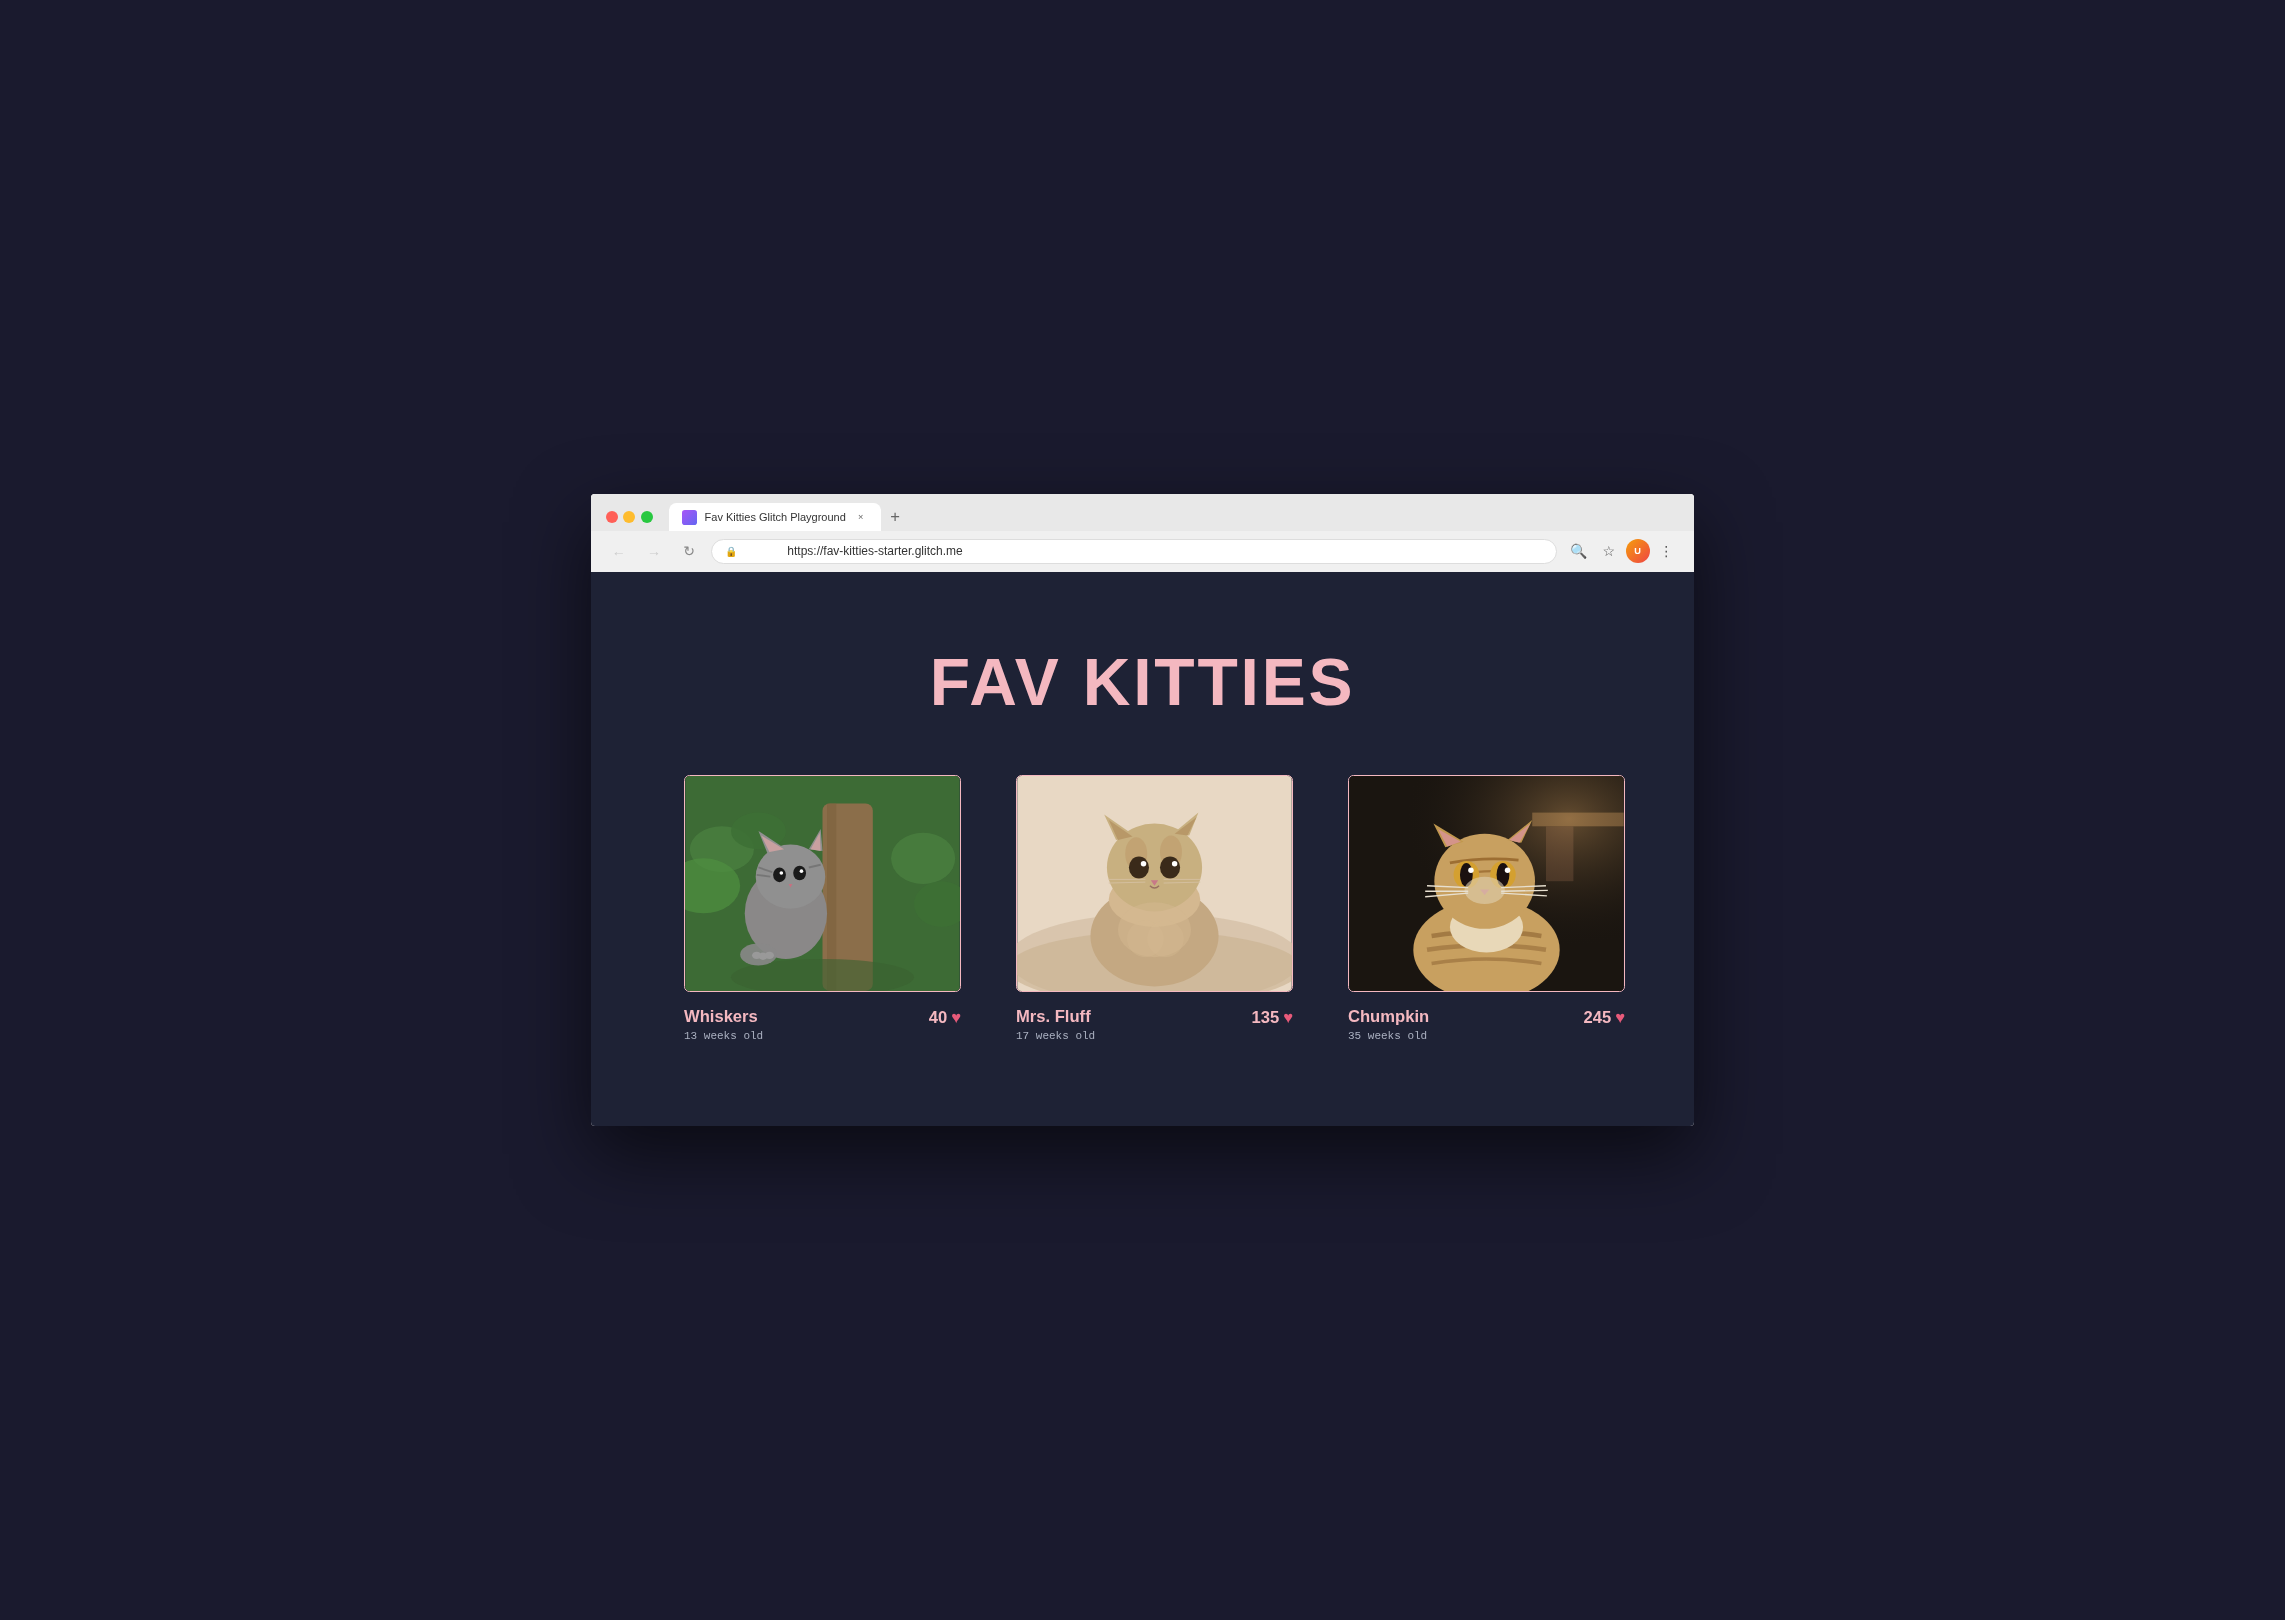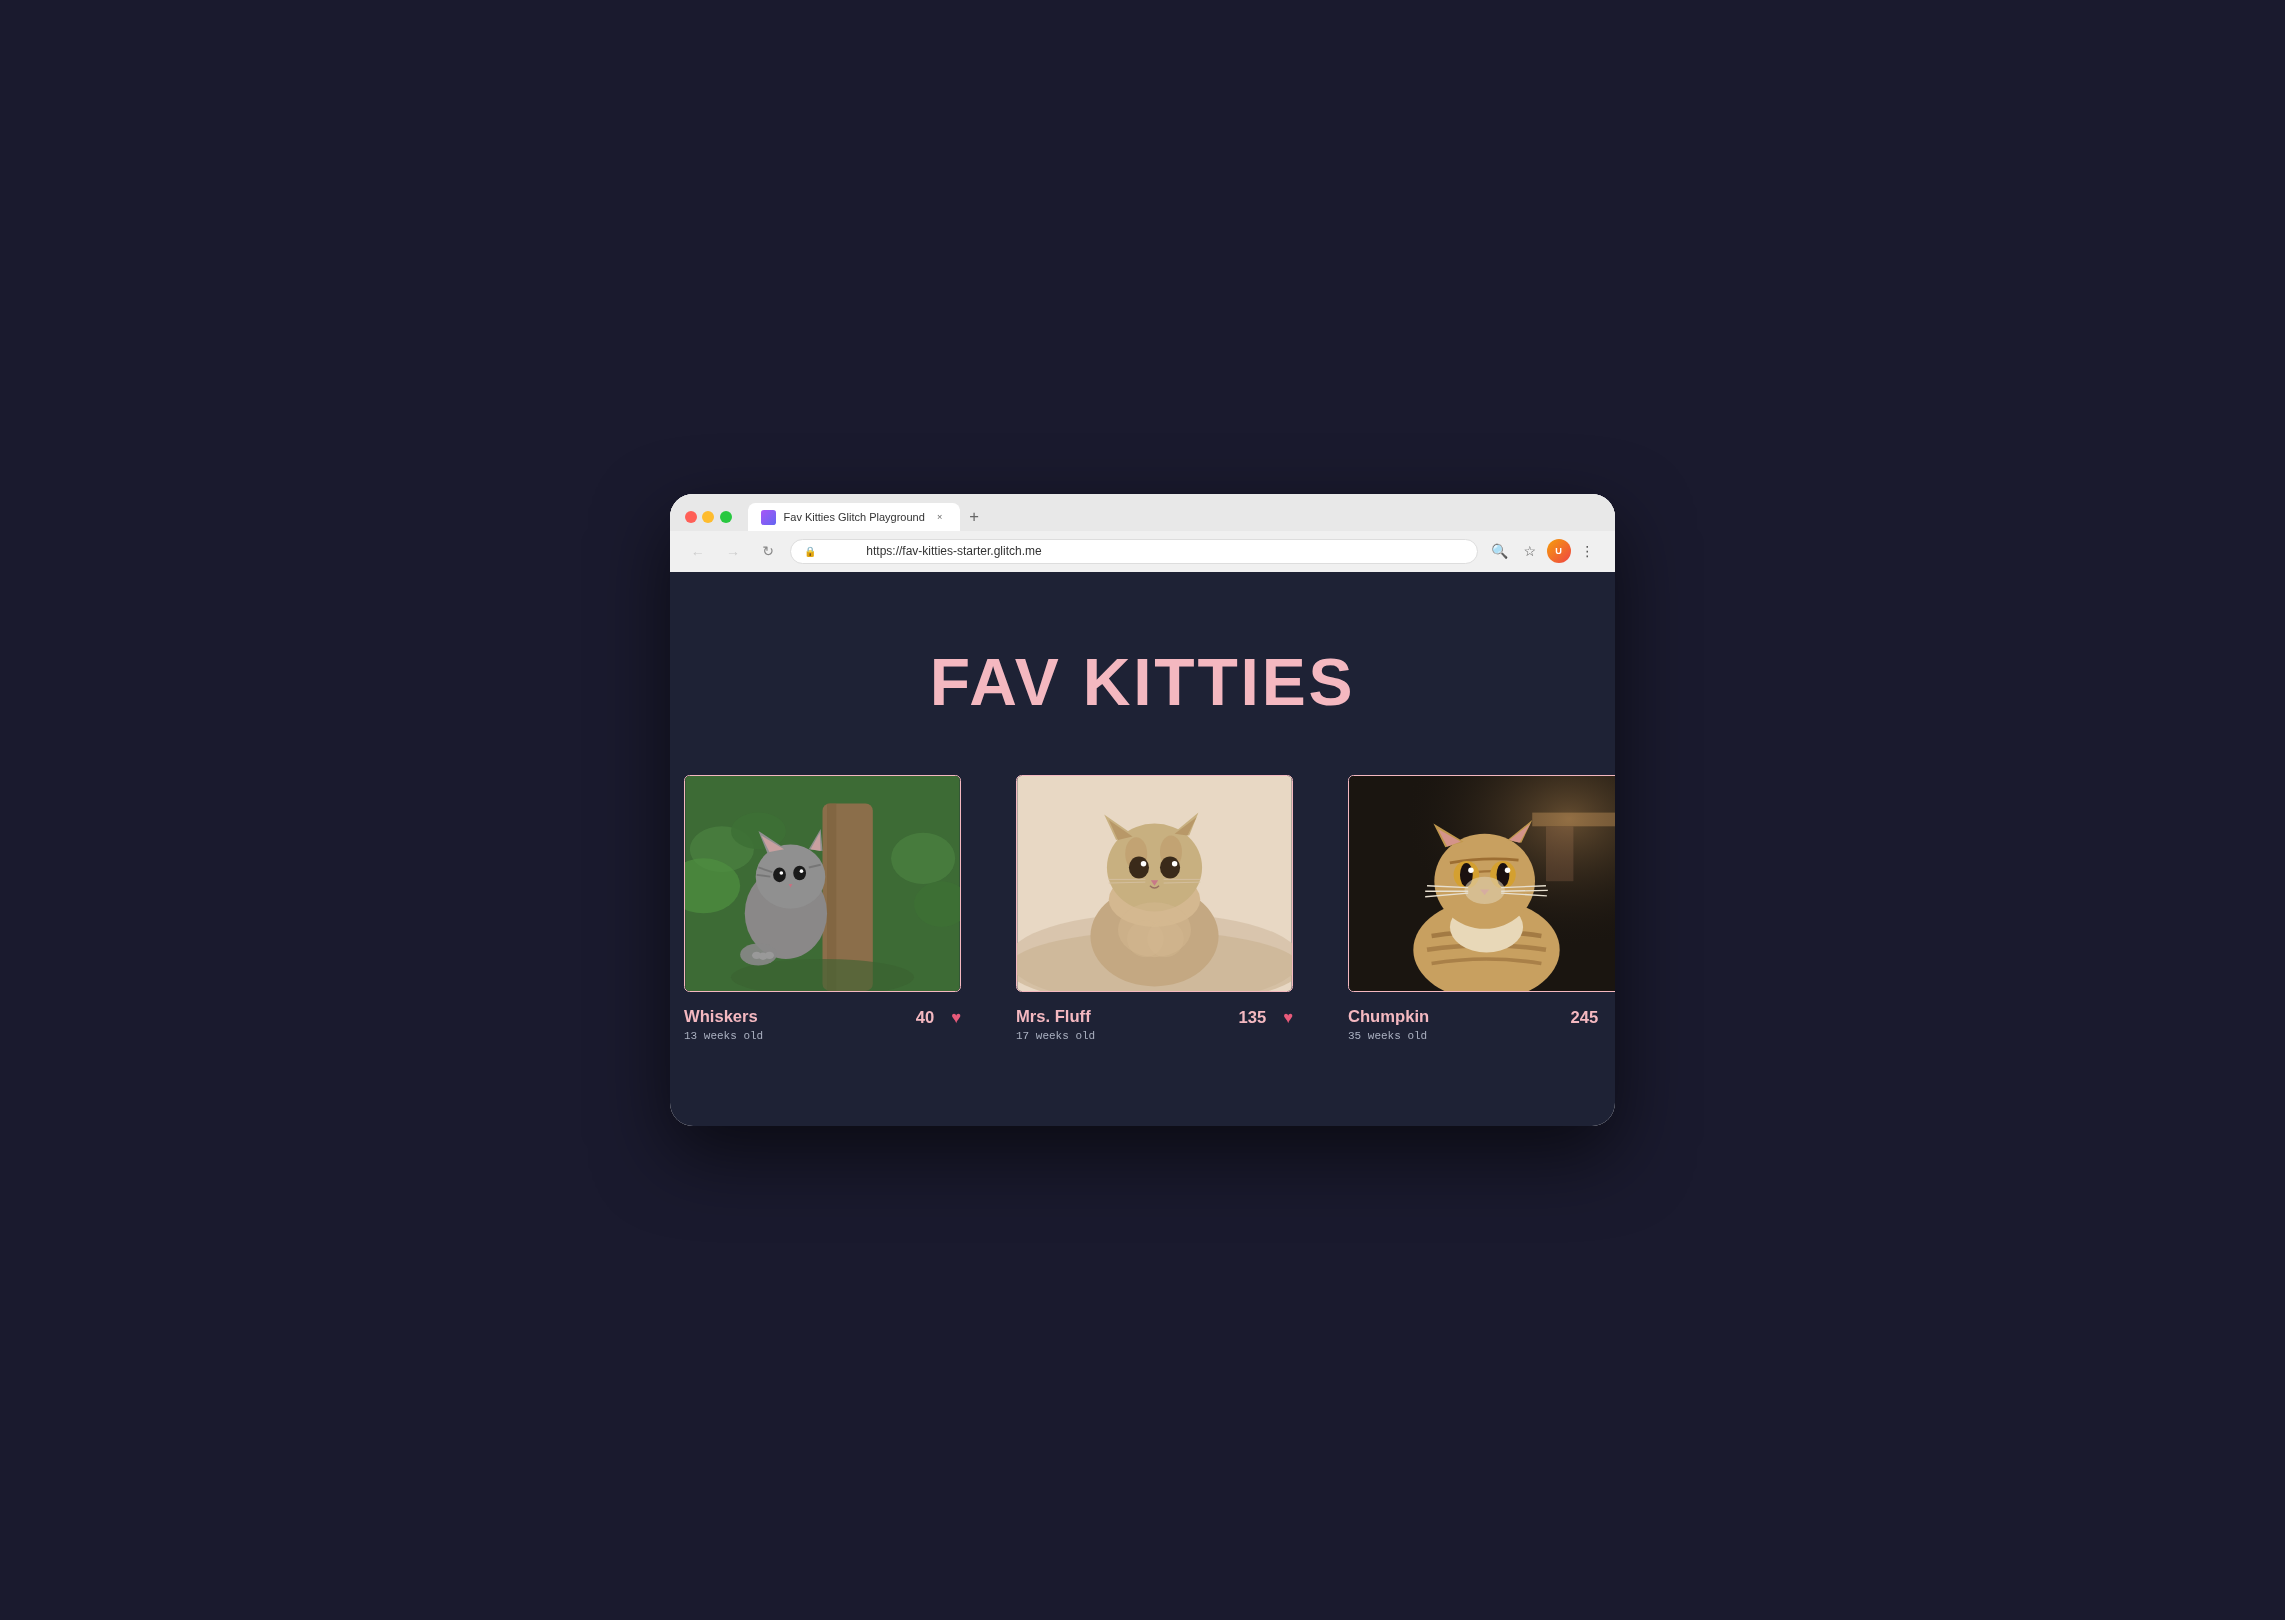--- a/index.html
+++ b/index.html
@@ -7,22 +7,22 @@
     body {
       background: #1a1a2e;
       display: flex;
       justify-content: center;
       align-items: center;
       min-height: 100vh;
       font-family: -apple-system, BlinkMacSystemFont, 'Segoe UI', sans-serif;
     }
 
     .browser-window {
-      width: 945px;
-      border-radius: 23px;
+      width: 1103px;
+      border-radius: 4px;
       overflow: hidden;
       box-shadow: 0 28px 74px rgba(0,0,0,0.6);
       background: #fff;
     }
 
     
     .browser-chrome {
       background: #f0f0f0;
       padding: 0;
     }
@@ -253,21 +253,21 @@
 
     .cat-age {
       font-size: 11px;
       color: #aab0c0;
       font-family: Liberation Mono, monospace;
     }
 
     .cat-votes {
       display: flex;
       align-items: center;
-      gap: 17px;
+      gap: 4px;
       font-size: 16.6px;
       font-weight: 600;
       color: #f4b8c0;
       font-family: Arial, sans-serif;
       padding-top: 1.8px;
     }
 
     .heart-icon {
       color: #e85a7a;
       font-size: 16.6px;

